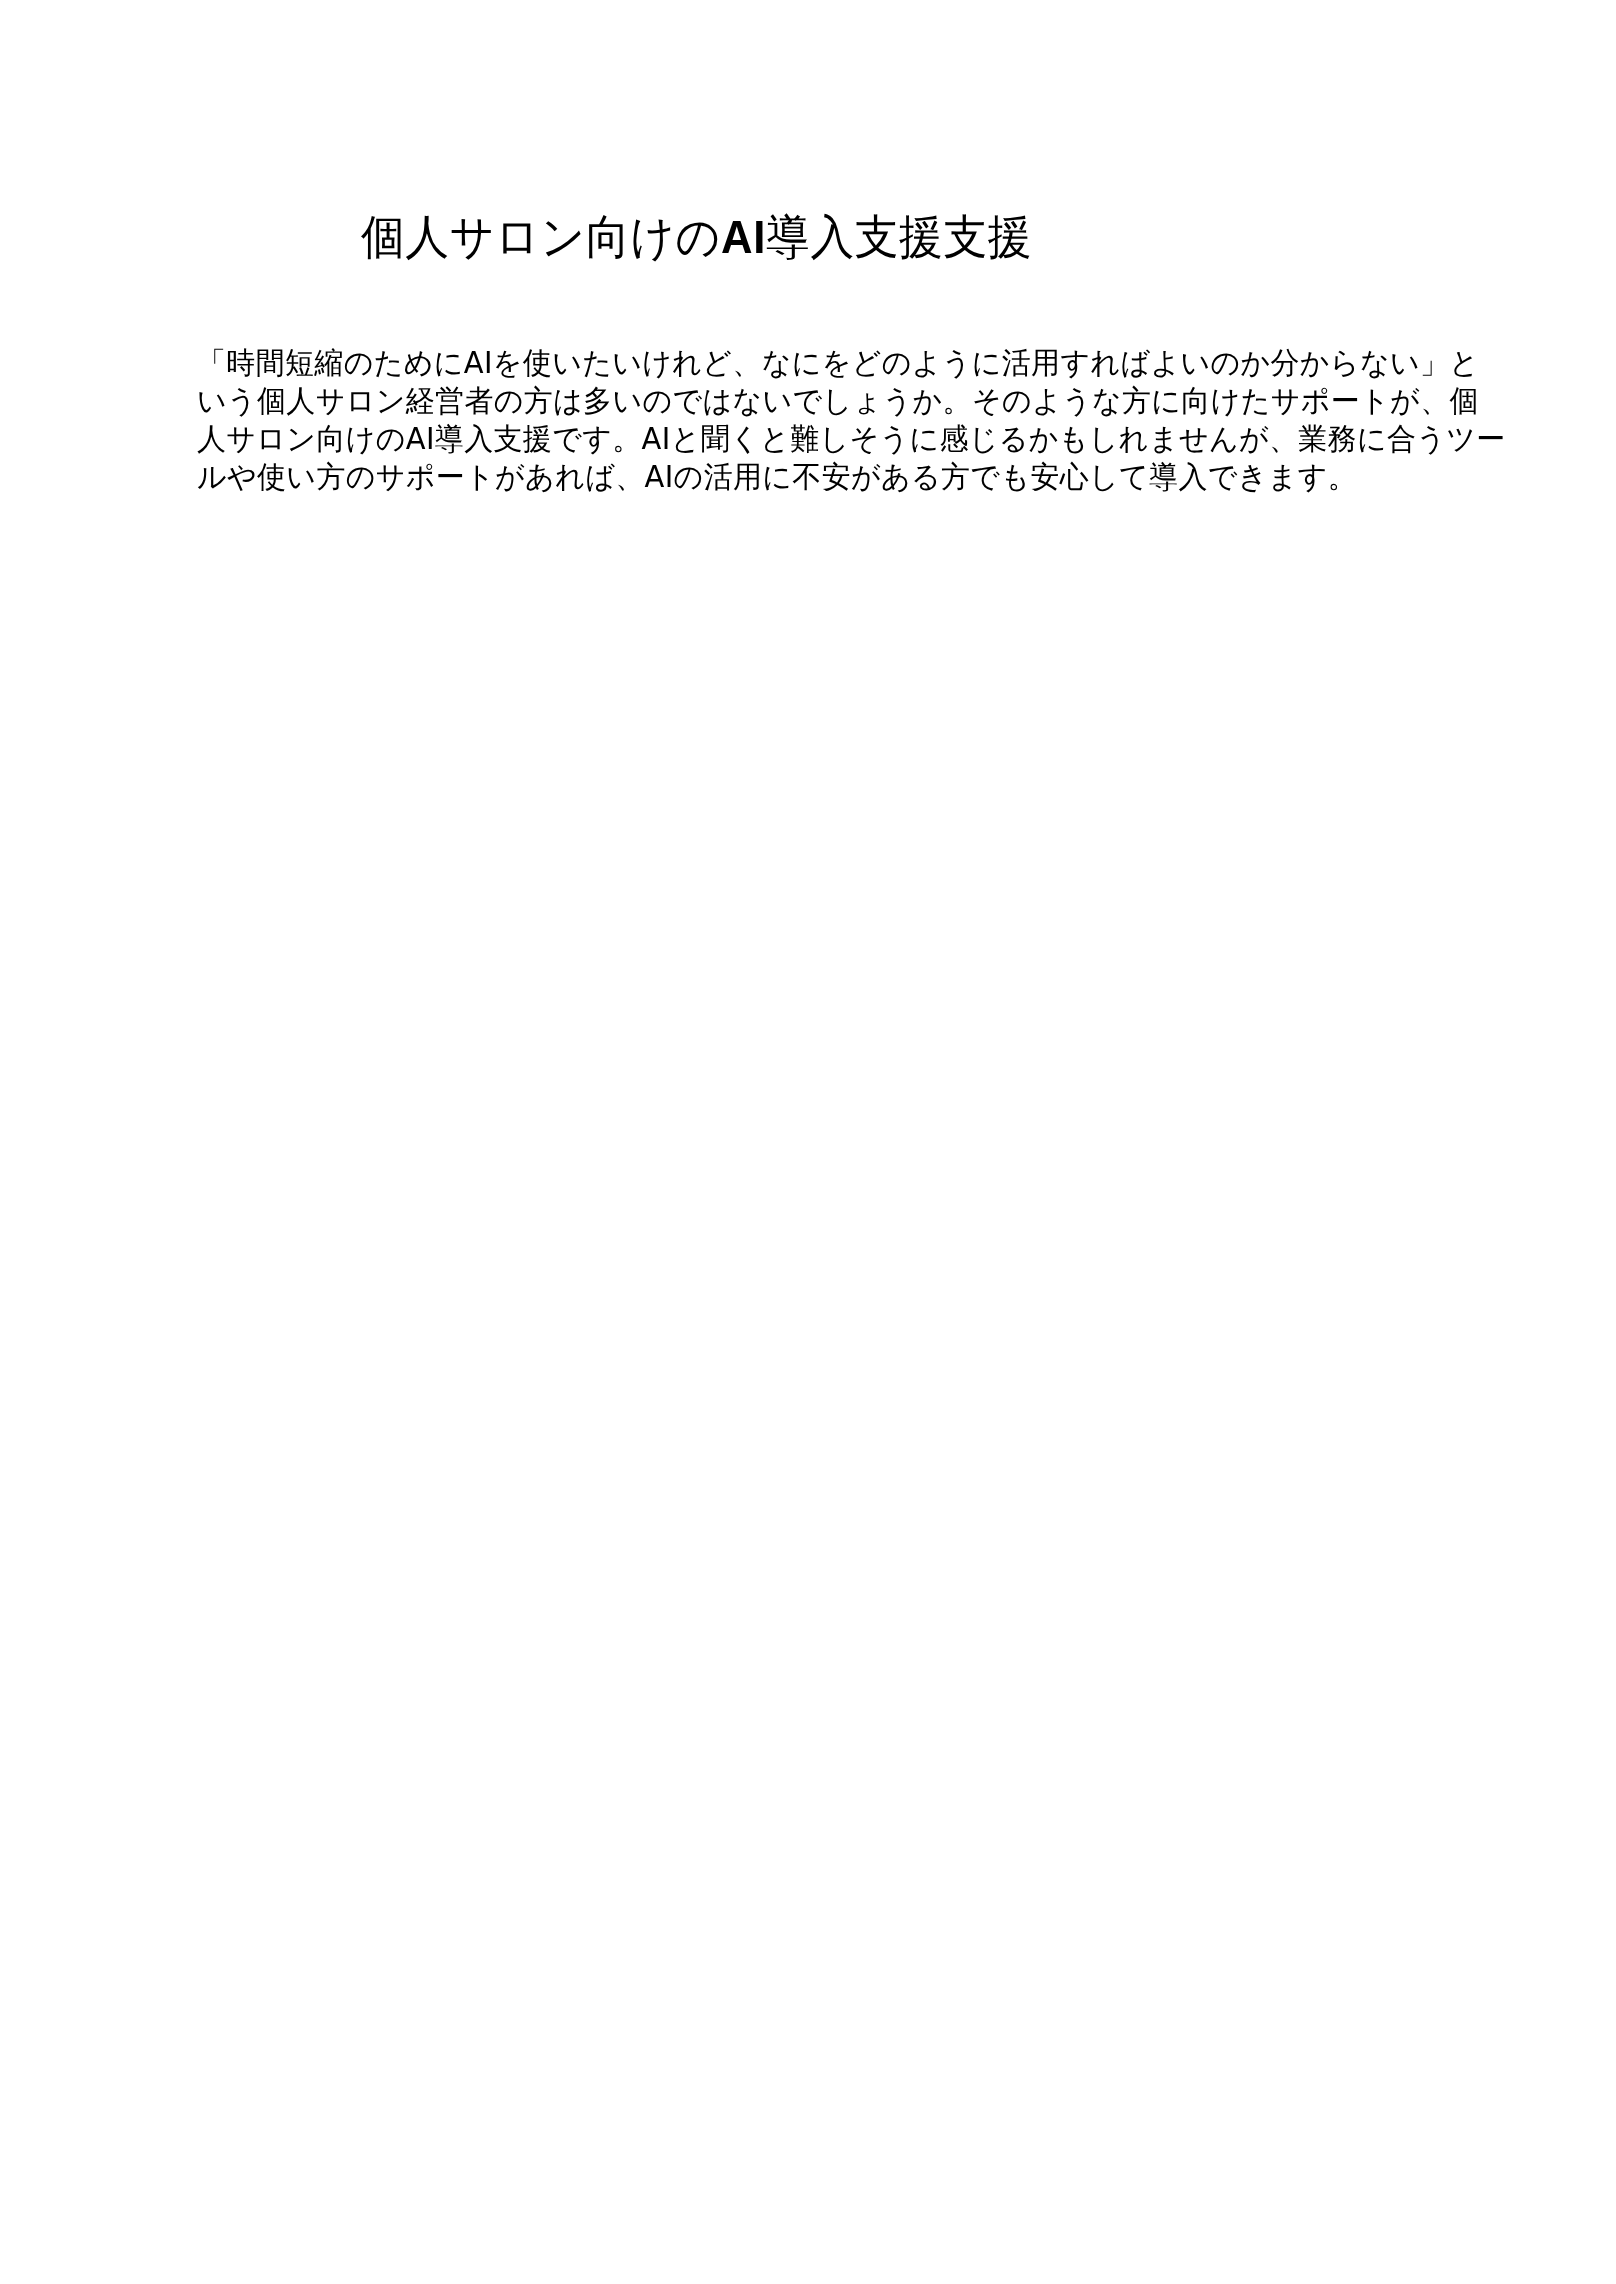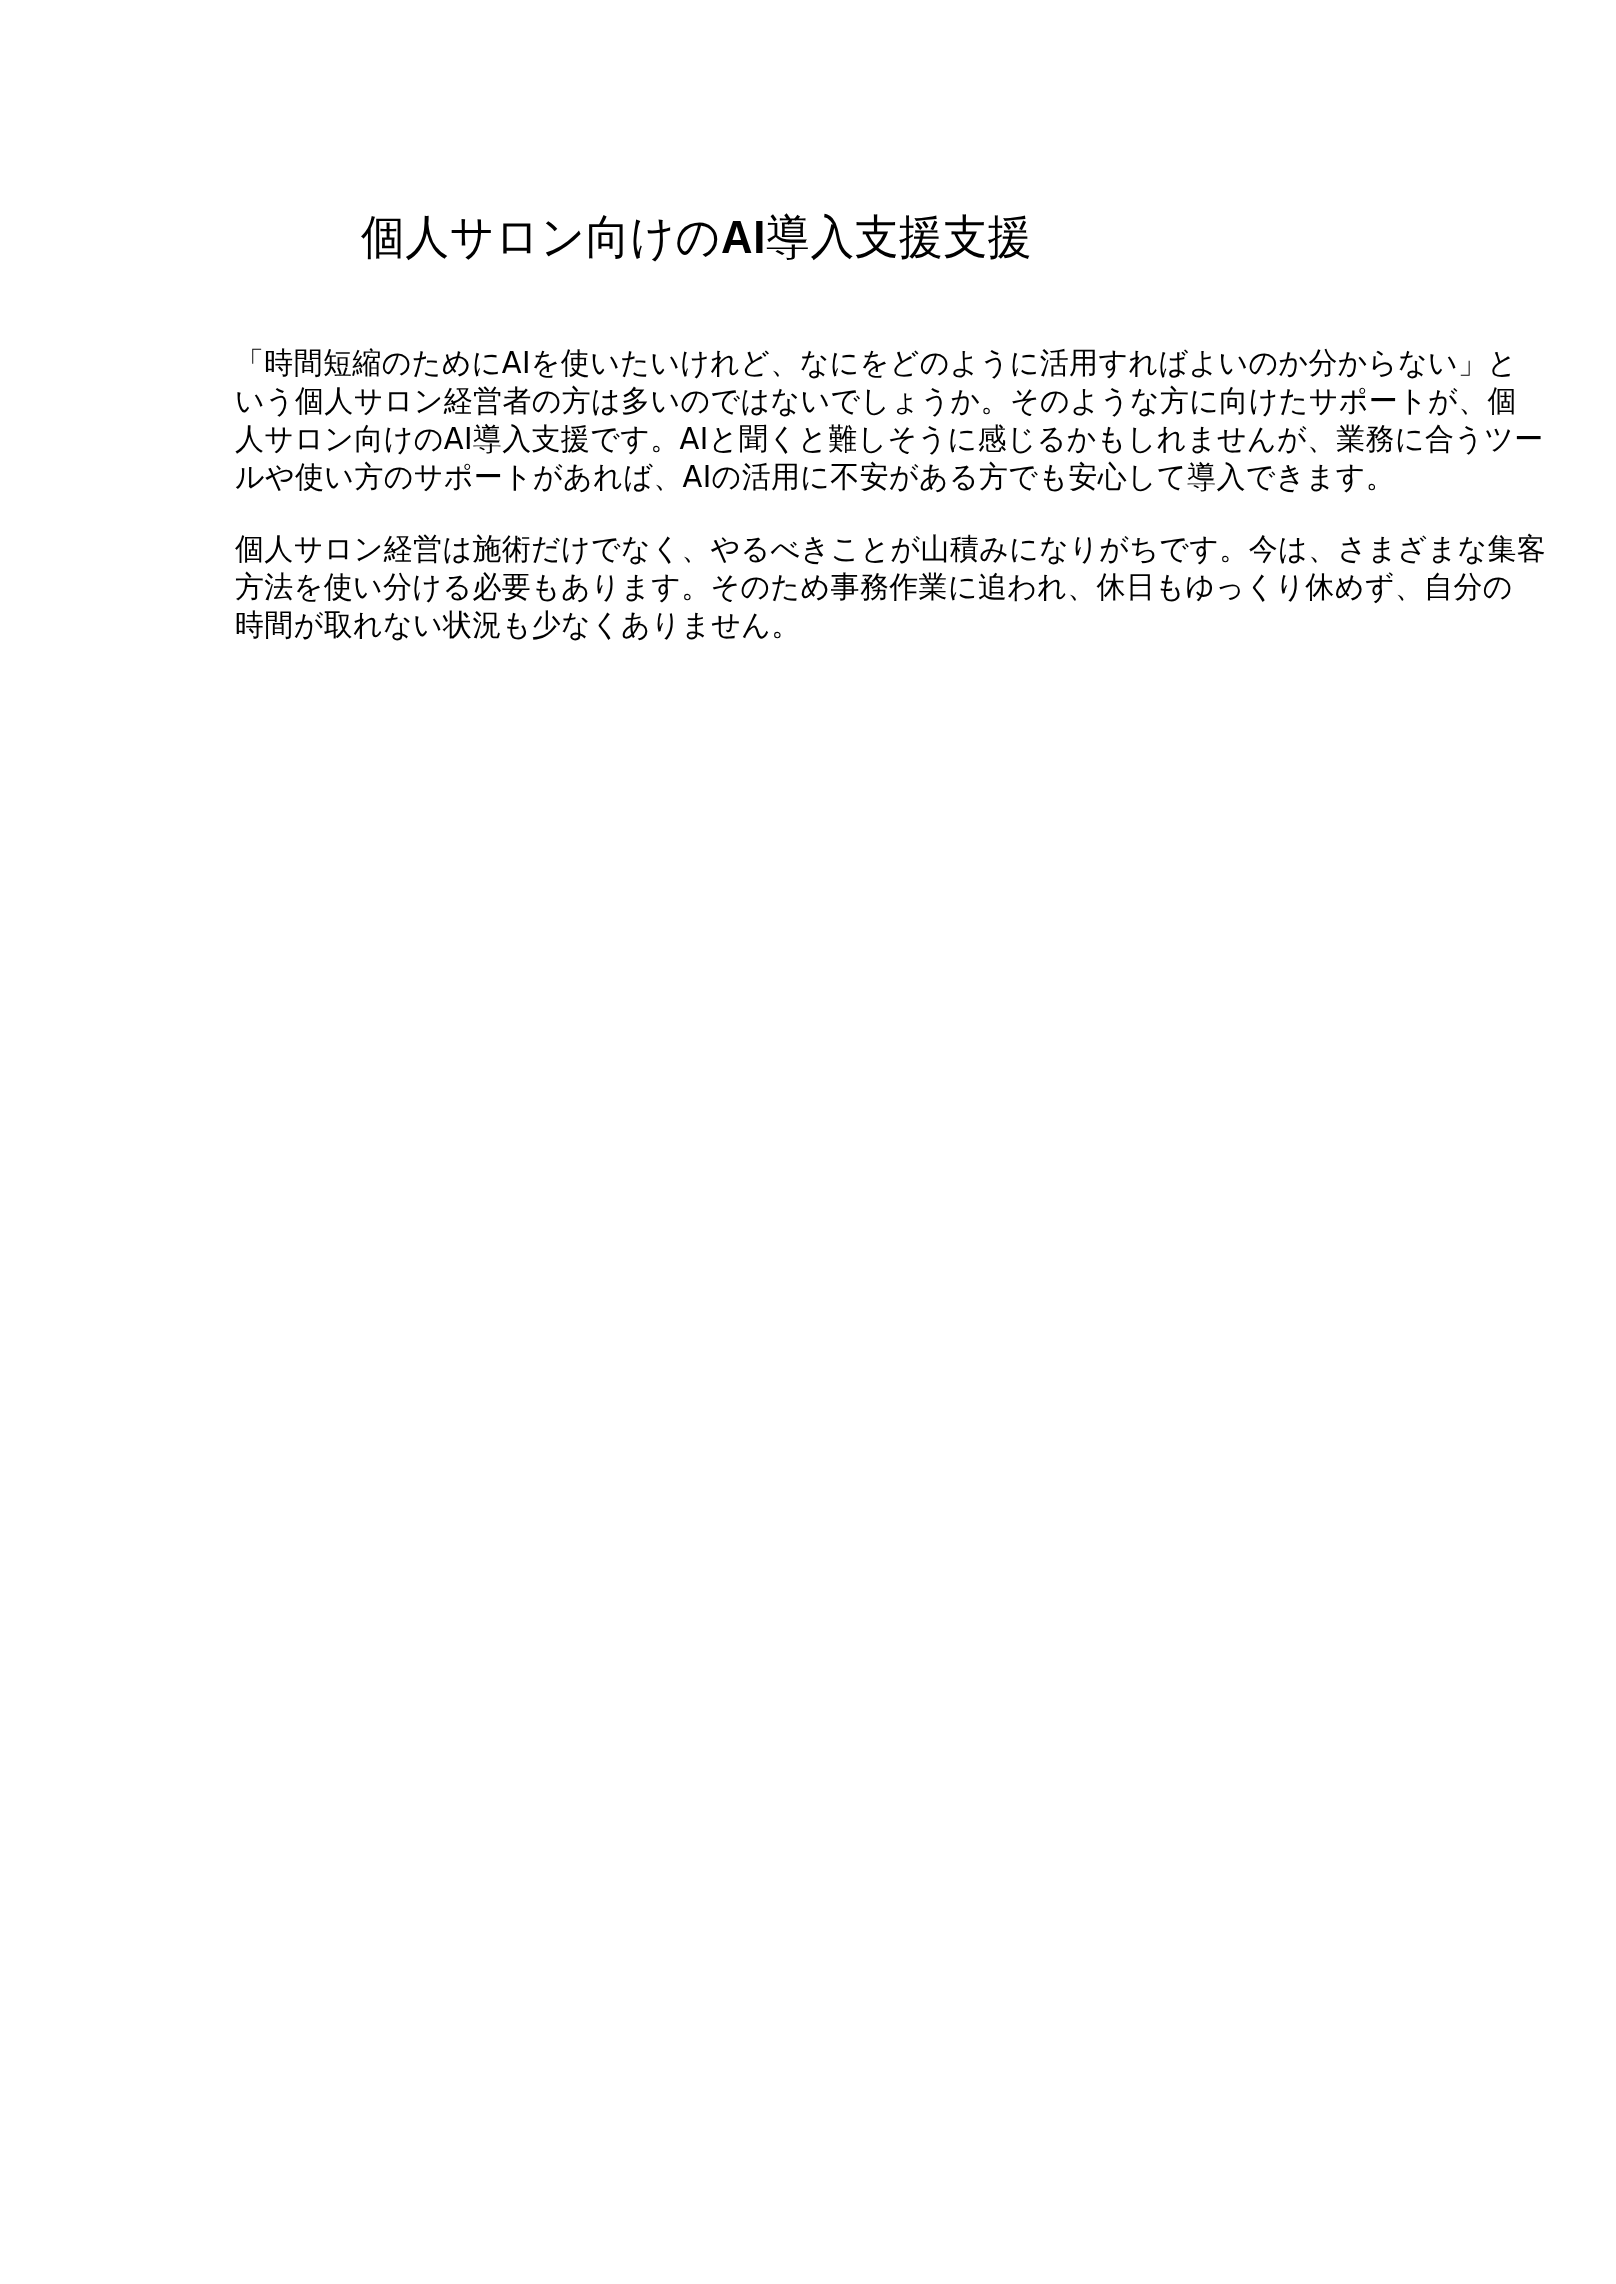--- a/index.html
+++ b/index.html
@@ -38,21 +38,20 @@
     }
     .doc-title .latin {
       font-weight: bold;
       font-family: "Liberation Sans", sans-serif;
     }
     .body {
       position: absolute;
       left: 197px;
       top: 332px;
       width: 1259px;
-      margin-left: 38px;
     }
     .para {
       margin: 0 0 34px 0;
     }
     .line {
       display: block;
       font-size: 30px;
       line-height: 38px;
       height: 38px;
       white-space: nowrap;
@@ -70,24 +69,19 @@
 
   <div class="body">
 
     <p class="para">
       <span class="line">「時間短縮のためにAIを使いたいけれど、なにをどのように活用すればよいのか分からない」と</span>
       <span class="line">いう個人サロン経営者の方は多いのではないでしょうか。そのような方に向けたサポートが、個</span>
       <span class="line">人サロン向けのAI導入支援です。AIと聞くと難しそうに感じるかもしれませんが、業務に合うツー</span>
       <span class="line">ルや使い方のサポートがあれば、AIの活用に不安がある方でも安心して導入できます。</span>
     </p>
 
-    <p class="para">
-      <span class="line">個人サロン経営は施術だけでなく、やるべきことが山積みになりがちです。今は、さまざまな集客</span>
-      <span class="line">方法を使い分ける必要もあります。そのため事務作業に追われ、休日もゆっくり休めず、自分の</span>
-      <span class="line">時間が取れない状況も少なくありません。</span>
-    </p>
 
 
 
 
   </div>
 </div>
 
 
 </body></html>

